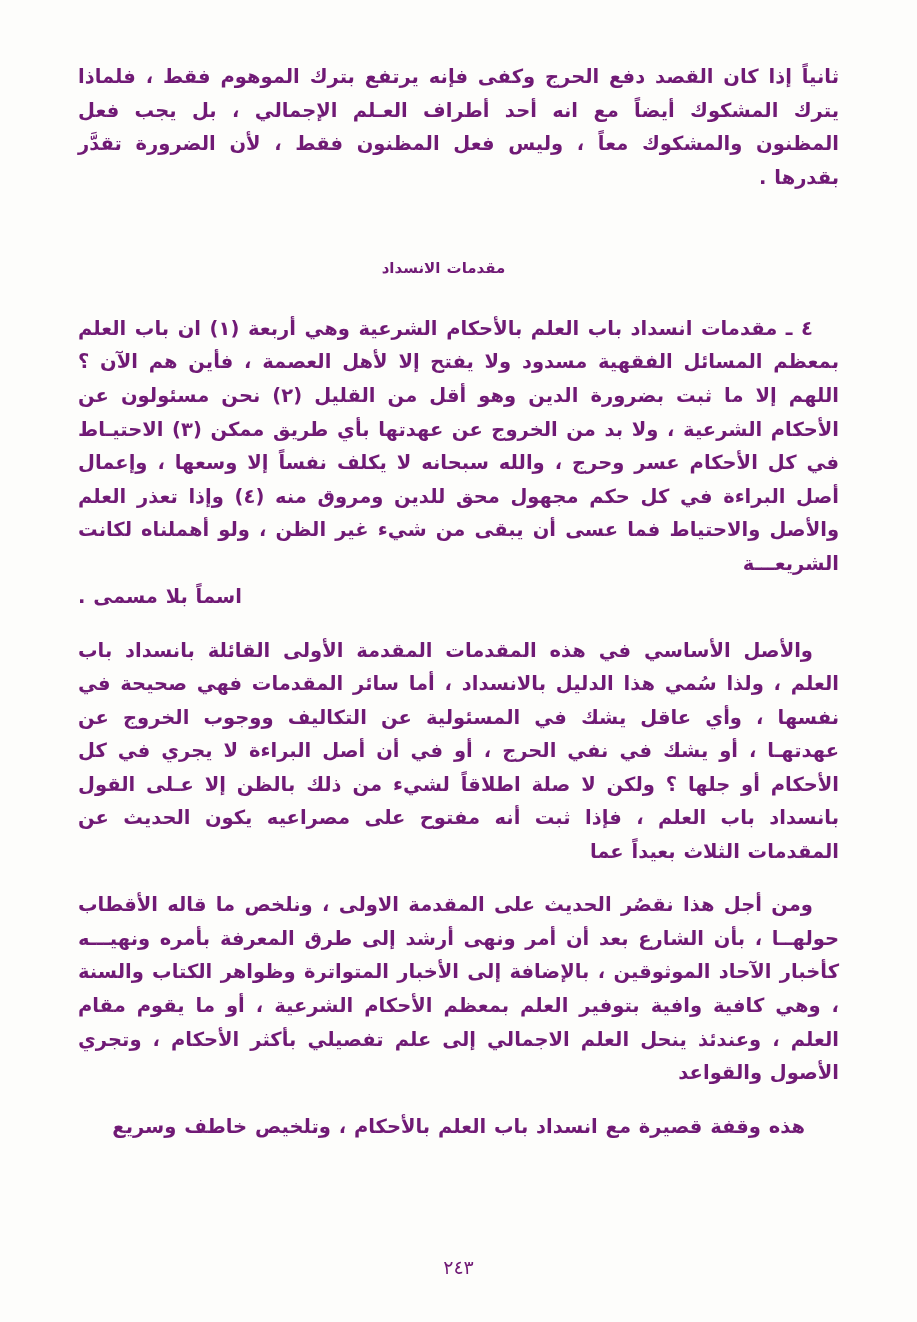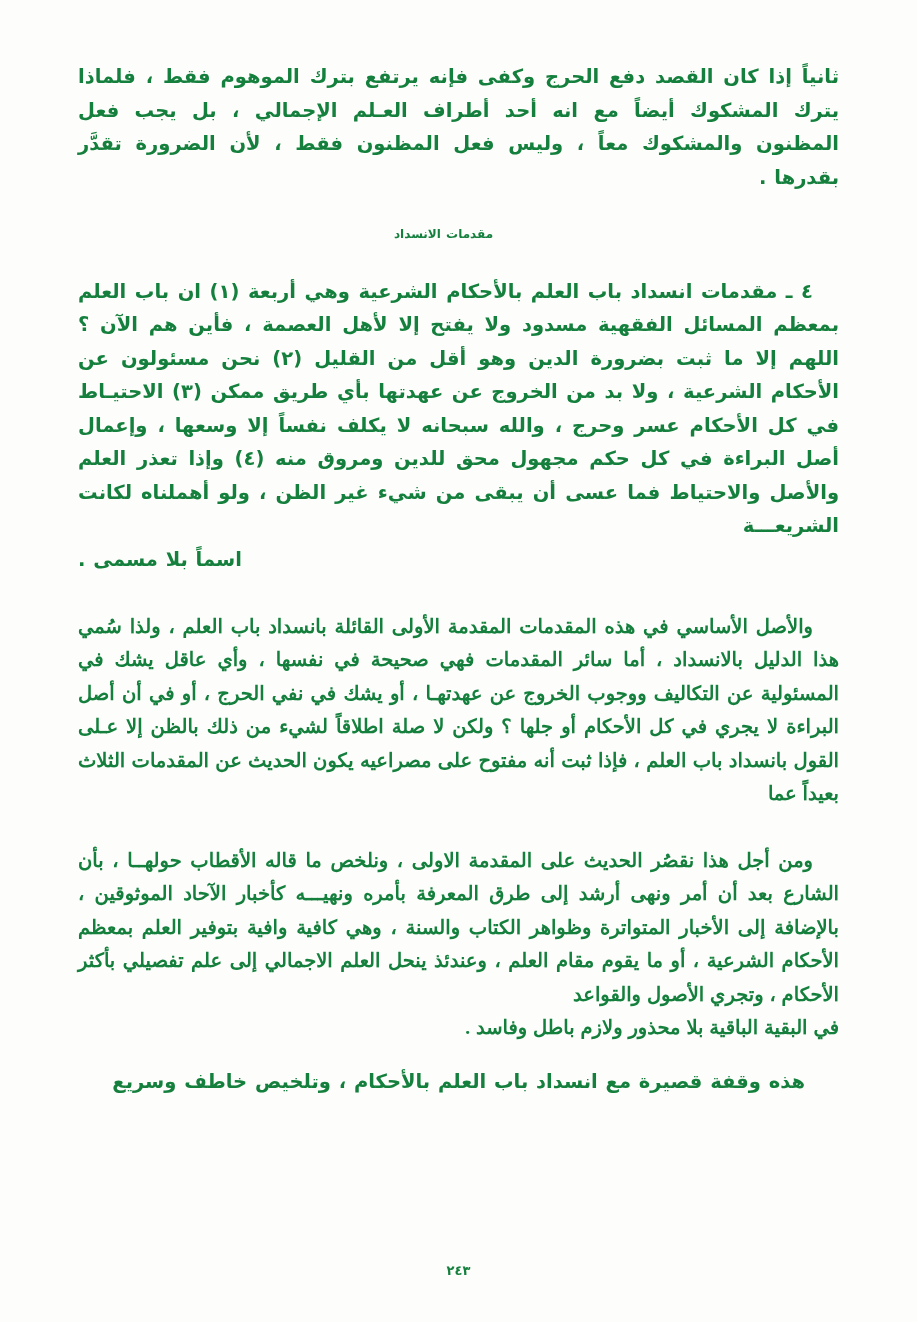--- a/index.html
+++ b/index.html
@@ -8,21 +8,21 @@
     background: #ffffff;
   }
   .page {
     position: relative;
     width: 917px;
     height: 1322px;
     background: #fdfdfb;
     margin: 0 auto;
     overflow: hidden;
     font-family: "DejaVu Sans", "Liberation Sans", sans-serif;
-    color: #15803d;
+    color: #701a75;
   }
   .content {
     position: absolute;
     top: 60px;
     right: 78px;
     left: 78px;
     direction: rtl;
     text-align: justify;
   }
   p {
@@ -32,34 +32,33 @@
     letter-spacing: 0px;
     word-spacing: 1px;
     text-align: justify;
     text-justify: inter-word;
     font-weight: 600;
   }
   .para-opening {
     margin-bottom: 0;
   }
   .section-heading {
-    margin-top: 30px;
+    margin-top: 62px;
     margin-bottom: 30px;
-    font-size: 12px;
+    font-size: 15px;
     font-weight: 700;
     text-align: center;
     padding-right: 30px;
   }
   .body-para {
     margin-top: 0;
     text-indent: 26px;
   }
   .body-para + .body-para {
-    margin-top: 33px;
-    font-family: Liberation Serif, serif;
+    margin-top: 20px;
   }
   .para-numbered {
     text-indent: 26px;
     margin-top: 12px;
   }
   .tail-line {
     display: block;
     text-align: right;
     text-indent: 0;
   }
@@ -71,22 +70,22 @@
   .last-para {
     margin-top: 20px;
     text-indent: 34px;
   }
   .page-number {
     position: absolute;
     bottom: 44px;
     left: 0;
     right: 0;
     text-align: center;
-    font-size: 13px;
-    font-weight: 700;
+    font-size: 19px;
+    font-weight: 400;
     letter-spacing: 1px;
   }
 </style>
 </head>
 <body>
 
 <div class="page">
   <div class="content">
 
     <p class="para-opening">ثانياً إذا كان القصد دفع الحرج وكفى فإنه يرتفع بترك الموهوم فقط ، فلماذا يترك المشكوك أيضاً مع انه أحد أطراف العـلم الإجمالي ، بل يجب فعل المظنون والمشكوك معاً ، وليس فعل المظنون فقط ، لأن الضرورة تقدَّر بقدرها .</p>
@@ -97,21 +96,20 @@
       <span>٤ ـ مقدمات انسداد باب العلم بالأحكام الشرعية وهي أربعة (١) ان باب العلم بمعظم المسائل الفقهية مسدود ولا يفتح إلا لأهل العصمة ، فأين هم الآن ؟ اللهم إلا ما ثبت بضرورة الدين وهو أقل من القليل (٢) نحن مسئولون عن الأحكام الشرعية ، ولا بد من الخروج عن عهدتها بأي طريق ممكن (٣) الاحتيـاط في كل الأحكام عسر وحرج ، والله سبحانه لا يكلف نفساً إلا وسعها ، وإعمال أصل البراءة في كل حكم مجهول محق للدين ومروق منه (٤) وإذا تعذر العلم والأصل والاحتياط فما عسى أن يبقى من شيء غير الظن ، ولو أهملناه لكانت الشريعـــة</span>
       <span class="tail-line-center">اسماً بلا مسمى .</span>
     </p>
 
     <p class="body-para">
       <span>والأصل الأساسي في هذه المقدمات المقدمة الأولى القائلة بانسداد باب العلم ، ولذا سُمي هذا الدليل بالانسداد ، أما سائر المقدمات فهي صحيحة في نفسها ، وأي عاقل يشك في المسئولية عن التكاليف ووجوب الخروج عن عهدتهـا ، أو يشك في نفي الحرج ، أو في أن أصل البراءة لا يجري في كل الأحكام أو جلها ؟ ولكن لا صلة اطلاقاً لشيء من ذلك بالظن إلا عـلى القول بانسداد باب العلم ، فإذا ثبت أنه مفتوح على مصراعيه يكون الحديث عن المقدمات الثلاث بعيداً عما</span>
     </p>
 
     <p class="body-para">
       <span>ومن أجل هذا نقصُر الحديث على المقدمة الاولى ، ونلخص ما قاله الأقطاب حولهــا ، بأن الشارع بعد أن أمر ونهى أرشد إلى طرق المعرفة بأمره ونهيـــه كأخبار الآحاد الموثوقين ، بالإضافة إلى الأخبار المتواترة وظواهر الكتاب والسنة ، وهي كافية وافية بتوفير العلم بمعظم الأحكام الشرعية ، أو ما يقوم مقام العلم ، وعندئذ ينحل العلم الاجمالي إلى علم تفصيلي بأكثر الأحكام ، وتجري الأصول والقواعد</span>
-      <span class="tail-line">في البقية الباقية بلا محذور ولازم باطل وفاسد .</span>
     </p>
 
     <p class="last-para">هذه وقفة قصيرة مع انسداد باب العلم بالأحكام ، وتلخيص خاطف وسريع</p>
 
   </div>
 
   <div class="page-number">٢٤٣</div>
 </div>
 
 </body></html>

